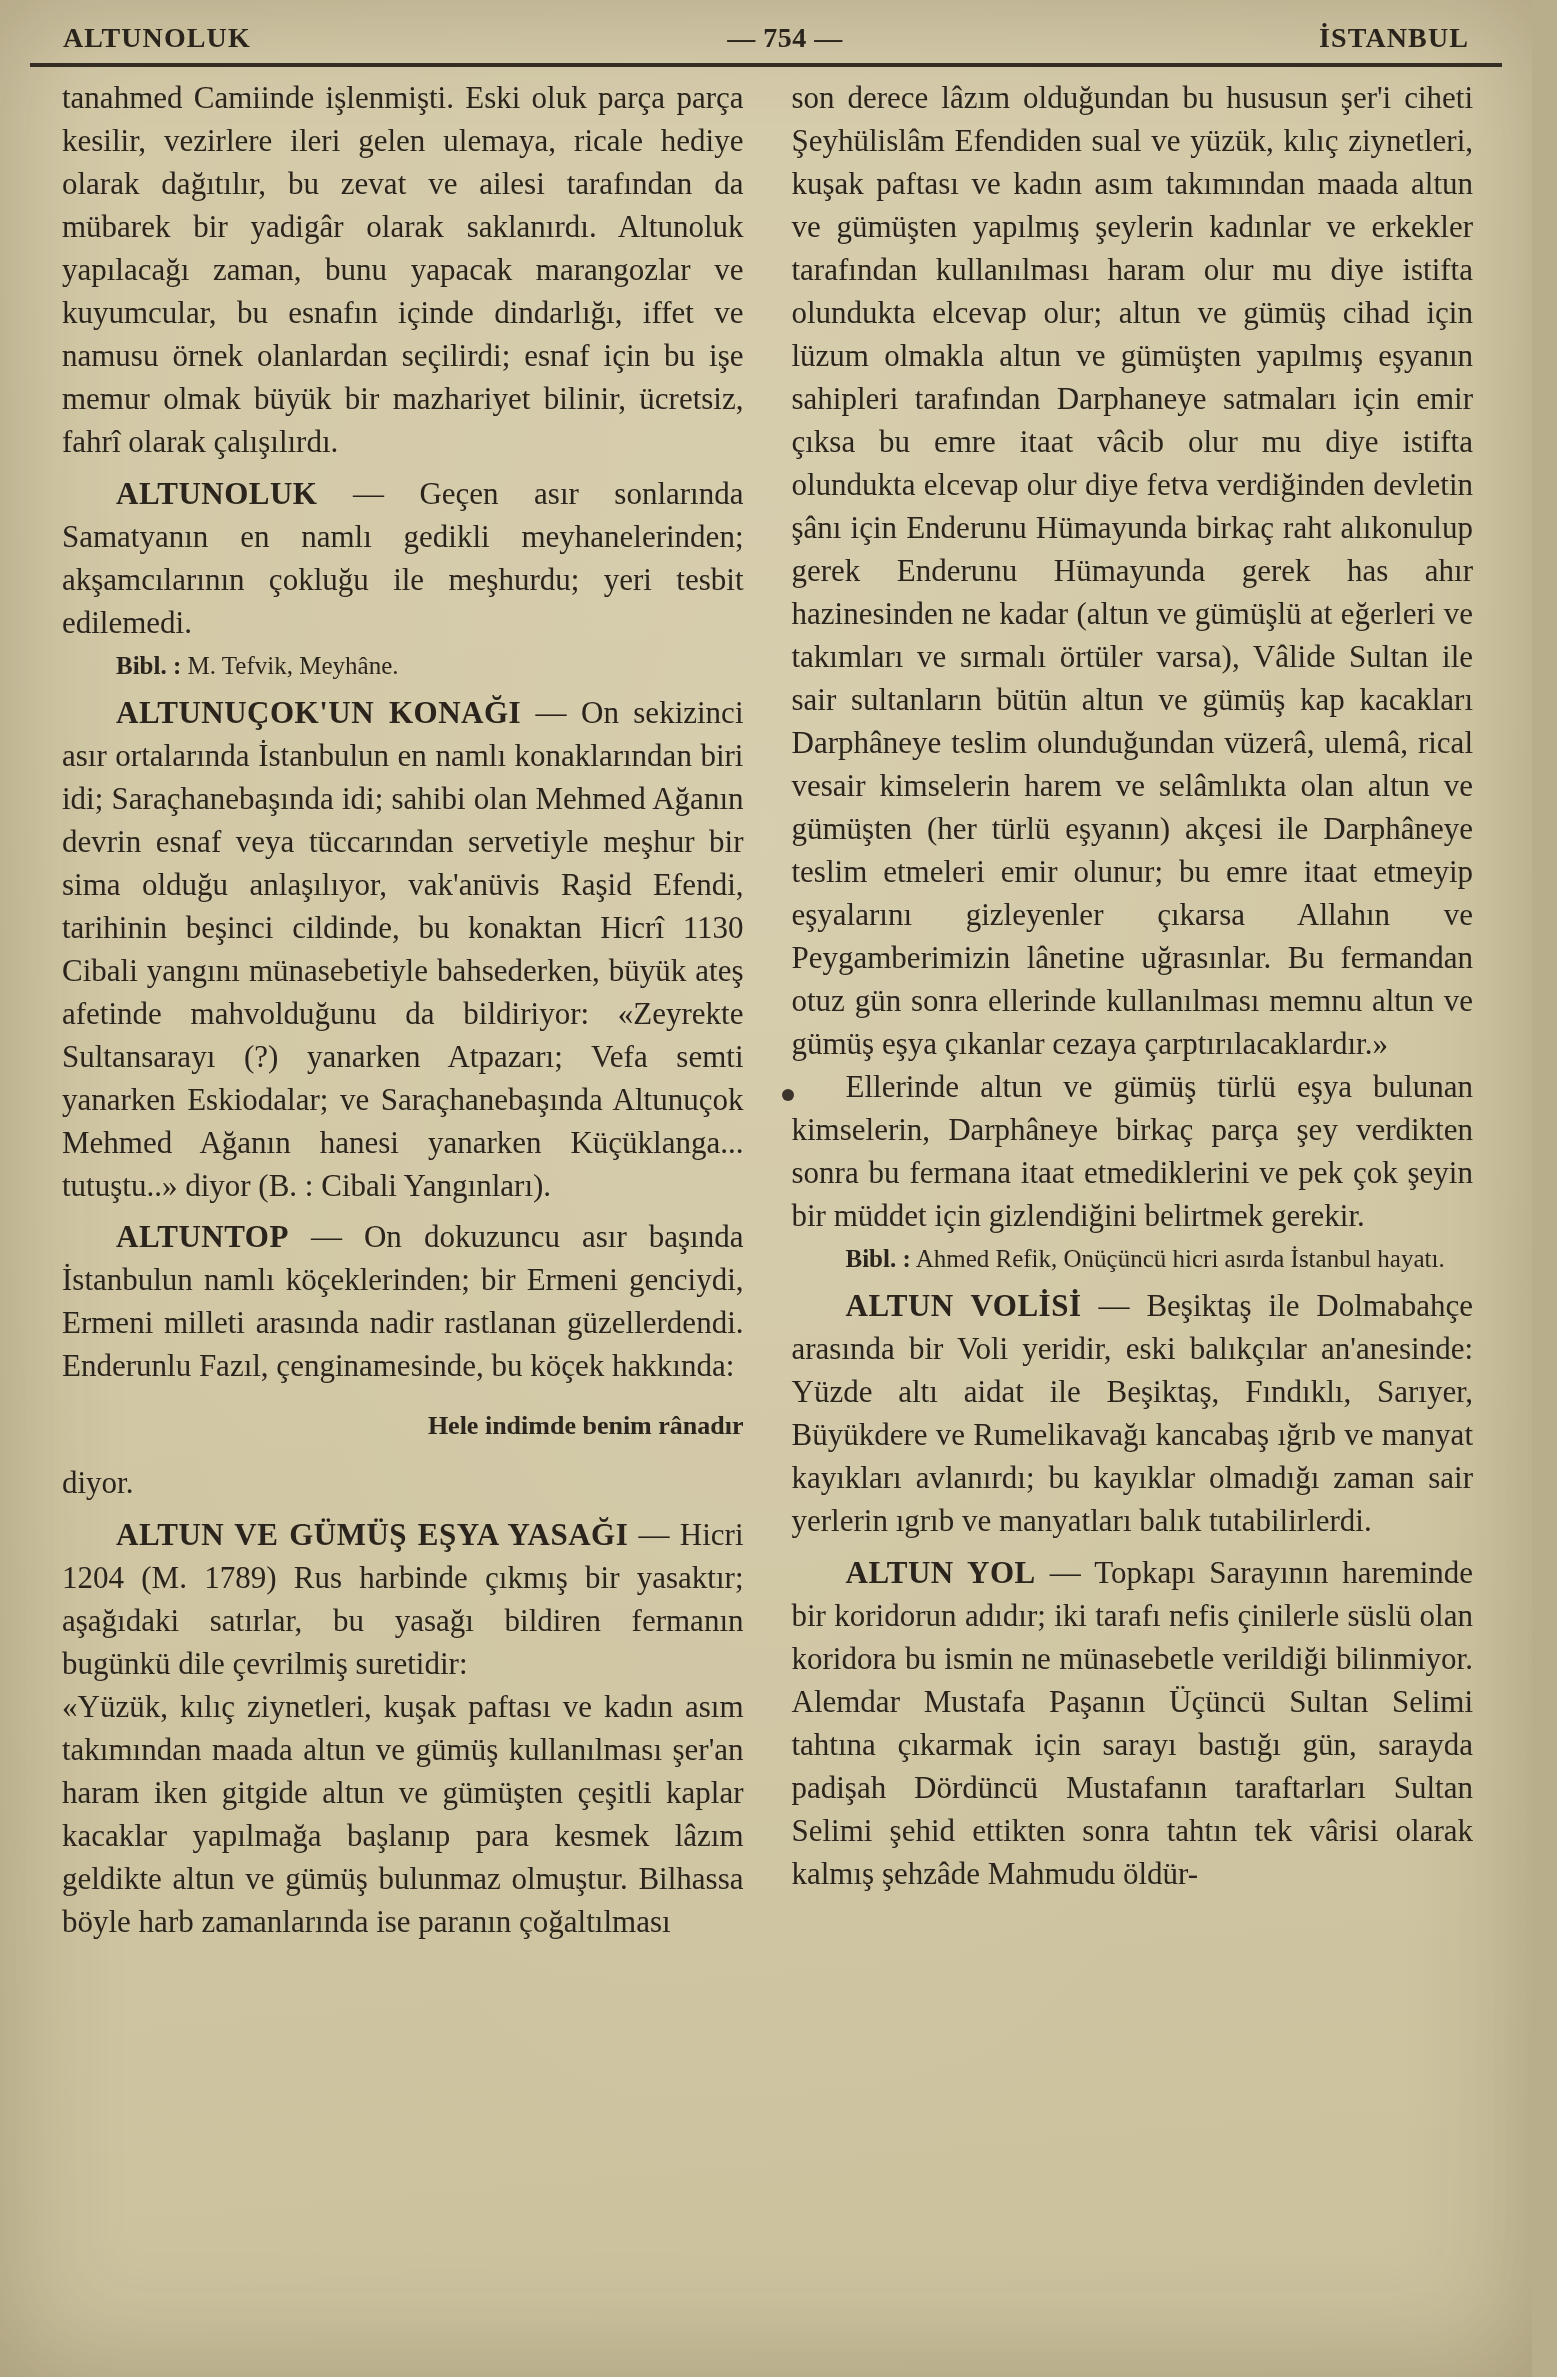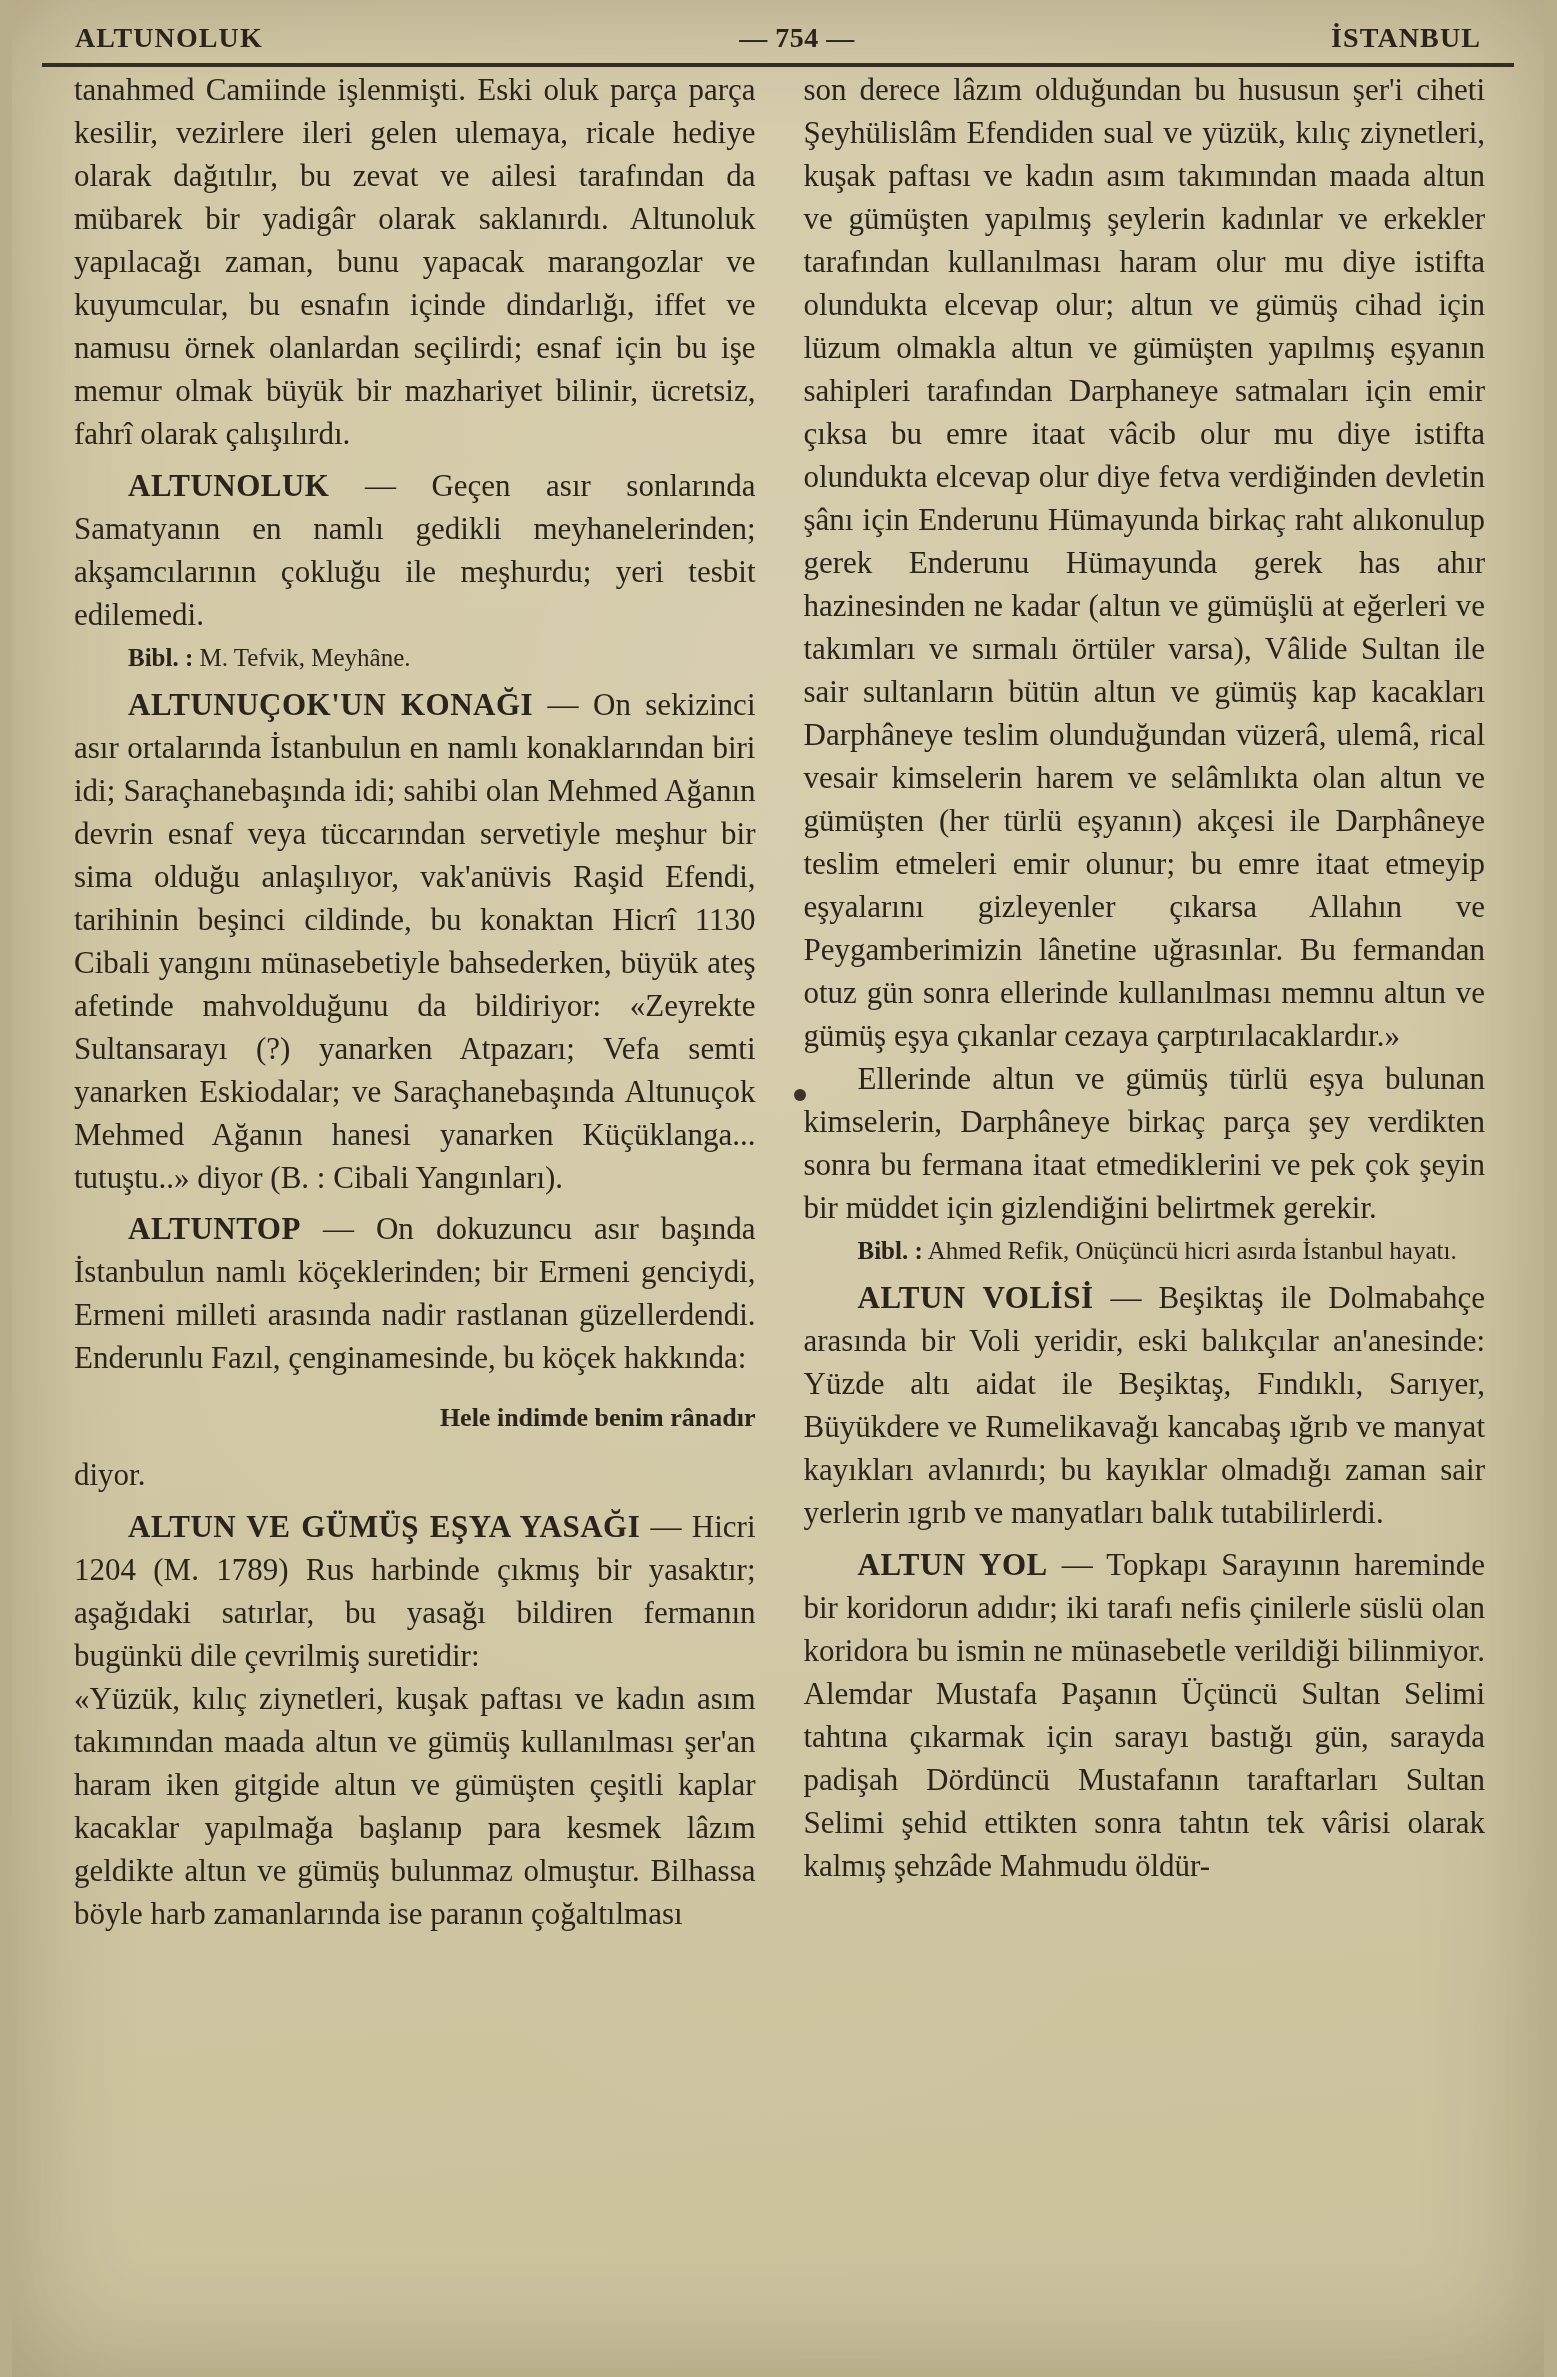--- a/index.html
+++ b/index.html
@@ -16,21 +16,20 @@
     color:var(--ink);
   }
   .page{
     position:relative;
     width:1532px;height:2377px;
     background:
       radial-gradient(ellipse at 50% 35%, rgba(255,255,255,0.10), rgba(0,0,0,0) 65%),
       linear-gradient(175deg,#d4caa8 0%, #d1c7a4 55%, #cbc19d 100%);
     box-shadow: inset 0 0 118px rgba(70,52,22,0.28);
     overflow:hidden;
-    margin-left:12px;
   }
   .page-header{
     display:flex;
     justify-content:space-between;
     align-items:baseline;
     padding:21.5px 63px 0 63px;
     font-weight:bold;
     font-size:28px;
     letter-spacing:1.1px;
   }
@@ -40,21 +39,21 @@
   }
   .header-rule{
     height:3.8px;
     background:var(--rule);
     margin:9.7px 30px 0 30px;
     border-bottom:1.1px solid rgba(51,45,36,0.55);
   }
   .columns{
     display:flex;
     gap:48px;
-    padding:1px 59px 0 62px;
+    padding:9px 59px 0 62px;
   }
   .column{
     flex:1 1 0;
     font-size:31px;
     line-height:43px;
     text-align:justify;
   }
   .para{margin:0;}
   .para.entry, .para.bibl, .para.indent{text-indent:54px;}
   .para.entry{margin-top:8.6px;}

